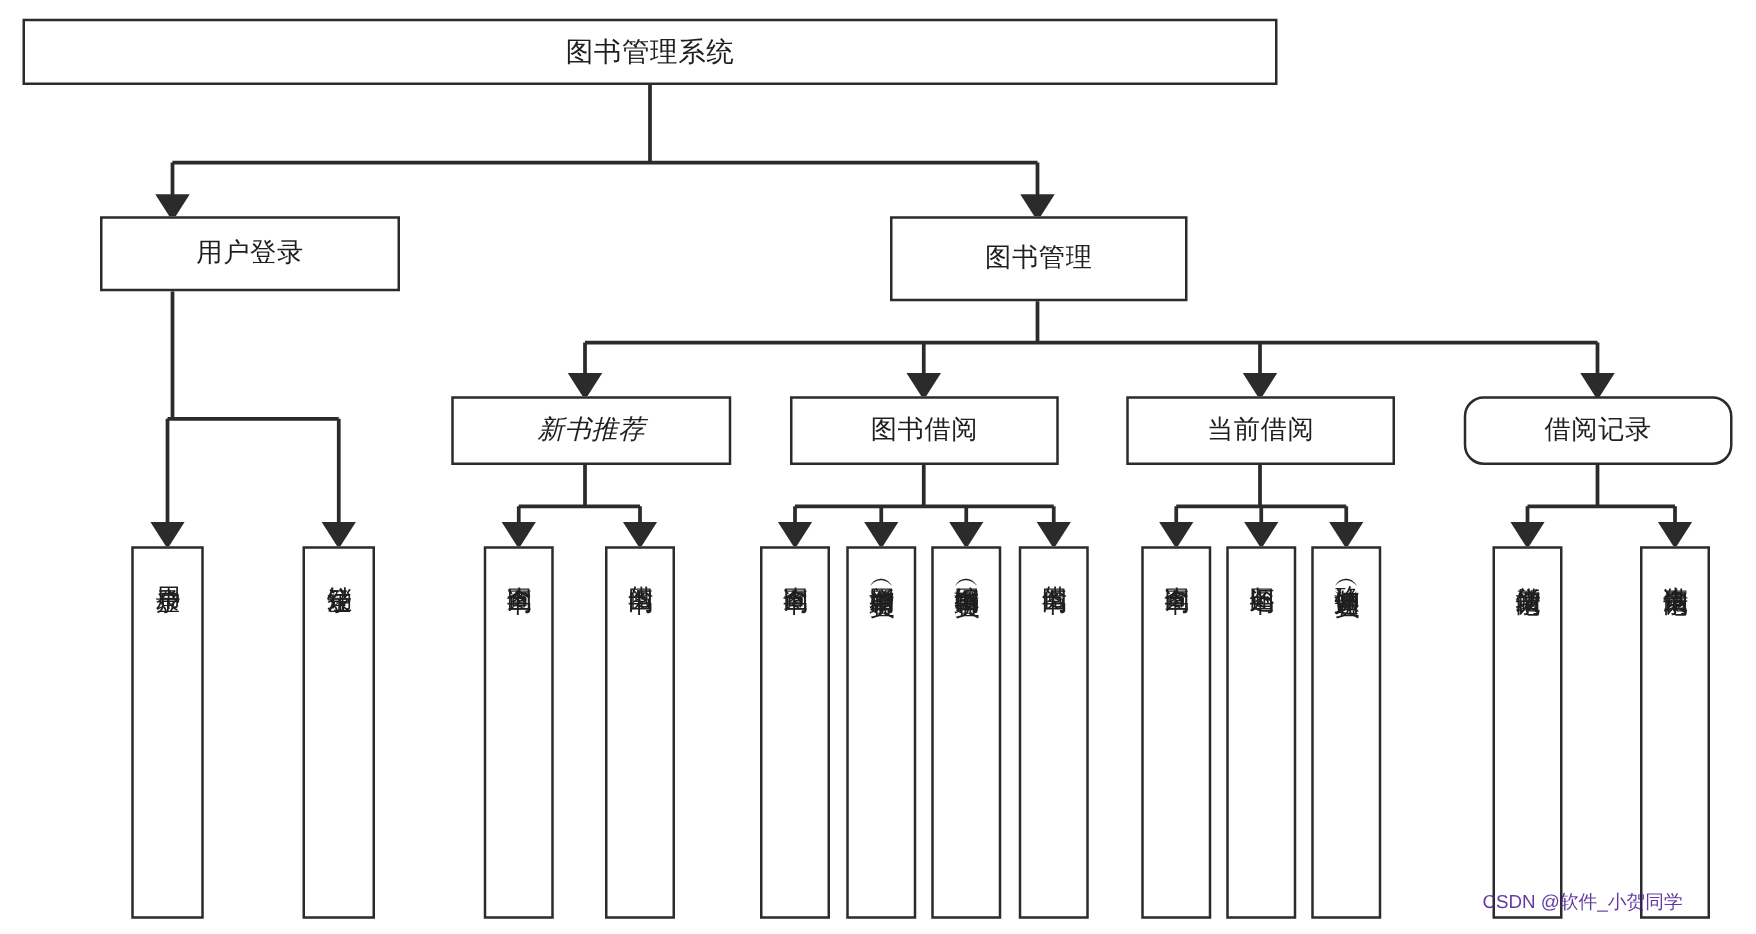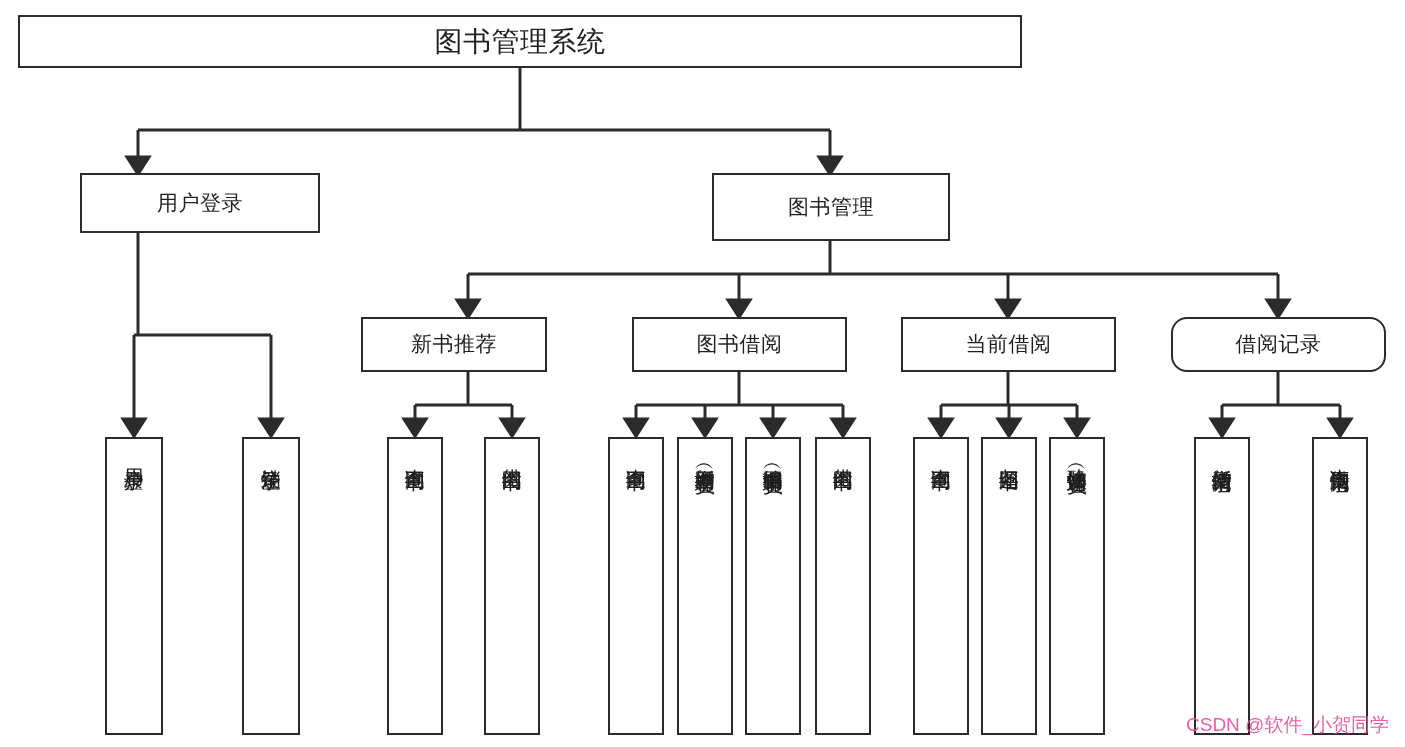--- a/index.html
+++ b/index.html
@@ -35,40 +35,40 @@
     justify-content: center;
     z-index: 3;
   }
   .node .lbl {
     font-size: 21px;
     line-height: 1.25;
     color: #1f1f1f;
     letter-spacing: 0.5px;
     white-space: nowrap;
   }
-  .node.root .lbl { font-size: 28px; }
+  .node.root .lbl { font-size: 22px; }
   .node.leaf {
     align-items: flex-start;
     justify-content: center;
     padding-top: 14px;
   }
   .node.leaf .lbl {
     writing-mode: vertical-rl;
     text-orientation: upright;
     font-size: 20px;
     line-height: 1.12;
     letter-spacing: 1px;
     white-space: nowrap;
   }
   .watermark {
     position: absolute;
     left: 1186px;
     top: 712px;
-    font-size: 19px;
-    color: #ec4899;
+    font-size: 15px;
+    color: #4c1d95;
     opacity: 0.88;
     z-index: 6;
     white-space: nowrap;
     pointer-events: none;
   }
 </style>
 </head>
 <body>
 
 <div id="canvas">
@@ -131,21 +131,21 @@
   </div>
 
   <div class="node" style="left:80px; top:173px; width:240px; height:60px;">
     <span class="lbl">用户登录</span>
   </div>
 
   <div class="node" style="left:712px; top:173px; width:238px; height:68px;">
     <span class="lbl">图书管理</span>
   </div>
 
-  <div class="node" style="left:361px; top:317px; width:186px; height:55px;">
+  <div class="node" style="left:361px; top:317px; width:224px; height:55px;font-style:italic;">
     <span class="lbl">新书推荐</span>
   </div>
 
   <div class="node" style="left:901px; top:317px; width:215px; height:55px;">
     <span class="lbl">当前借阅</span>
   </div>
 
   <div class="node" style="left:632px; top:317px; width:215px; height:55px;">
     <span class="lbl">图书借阅</span>
   </div>

